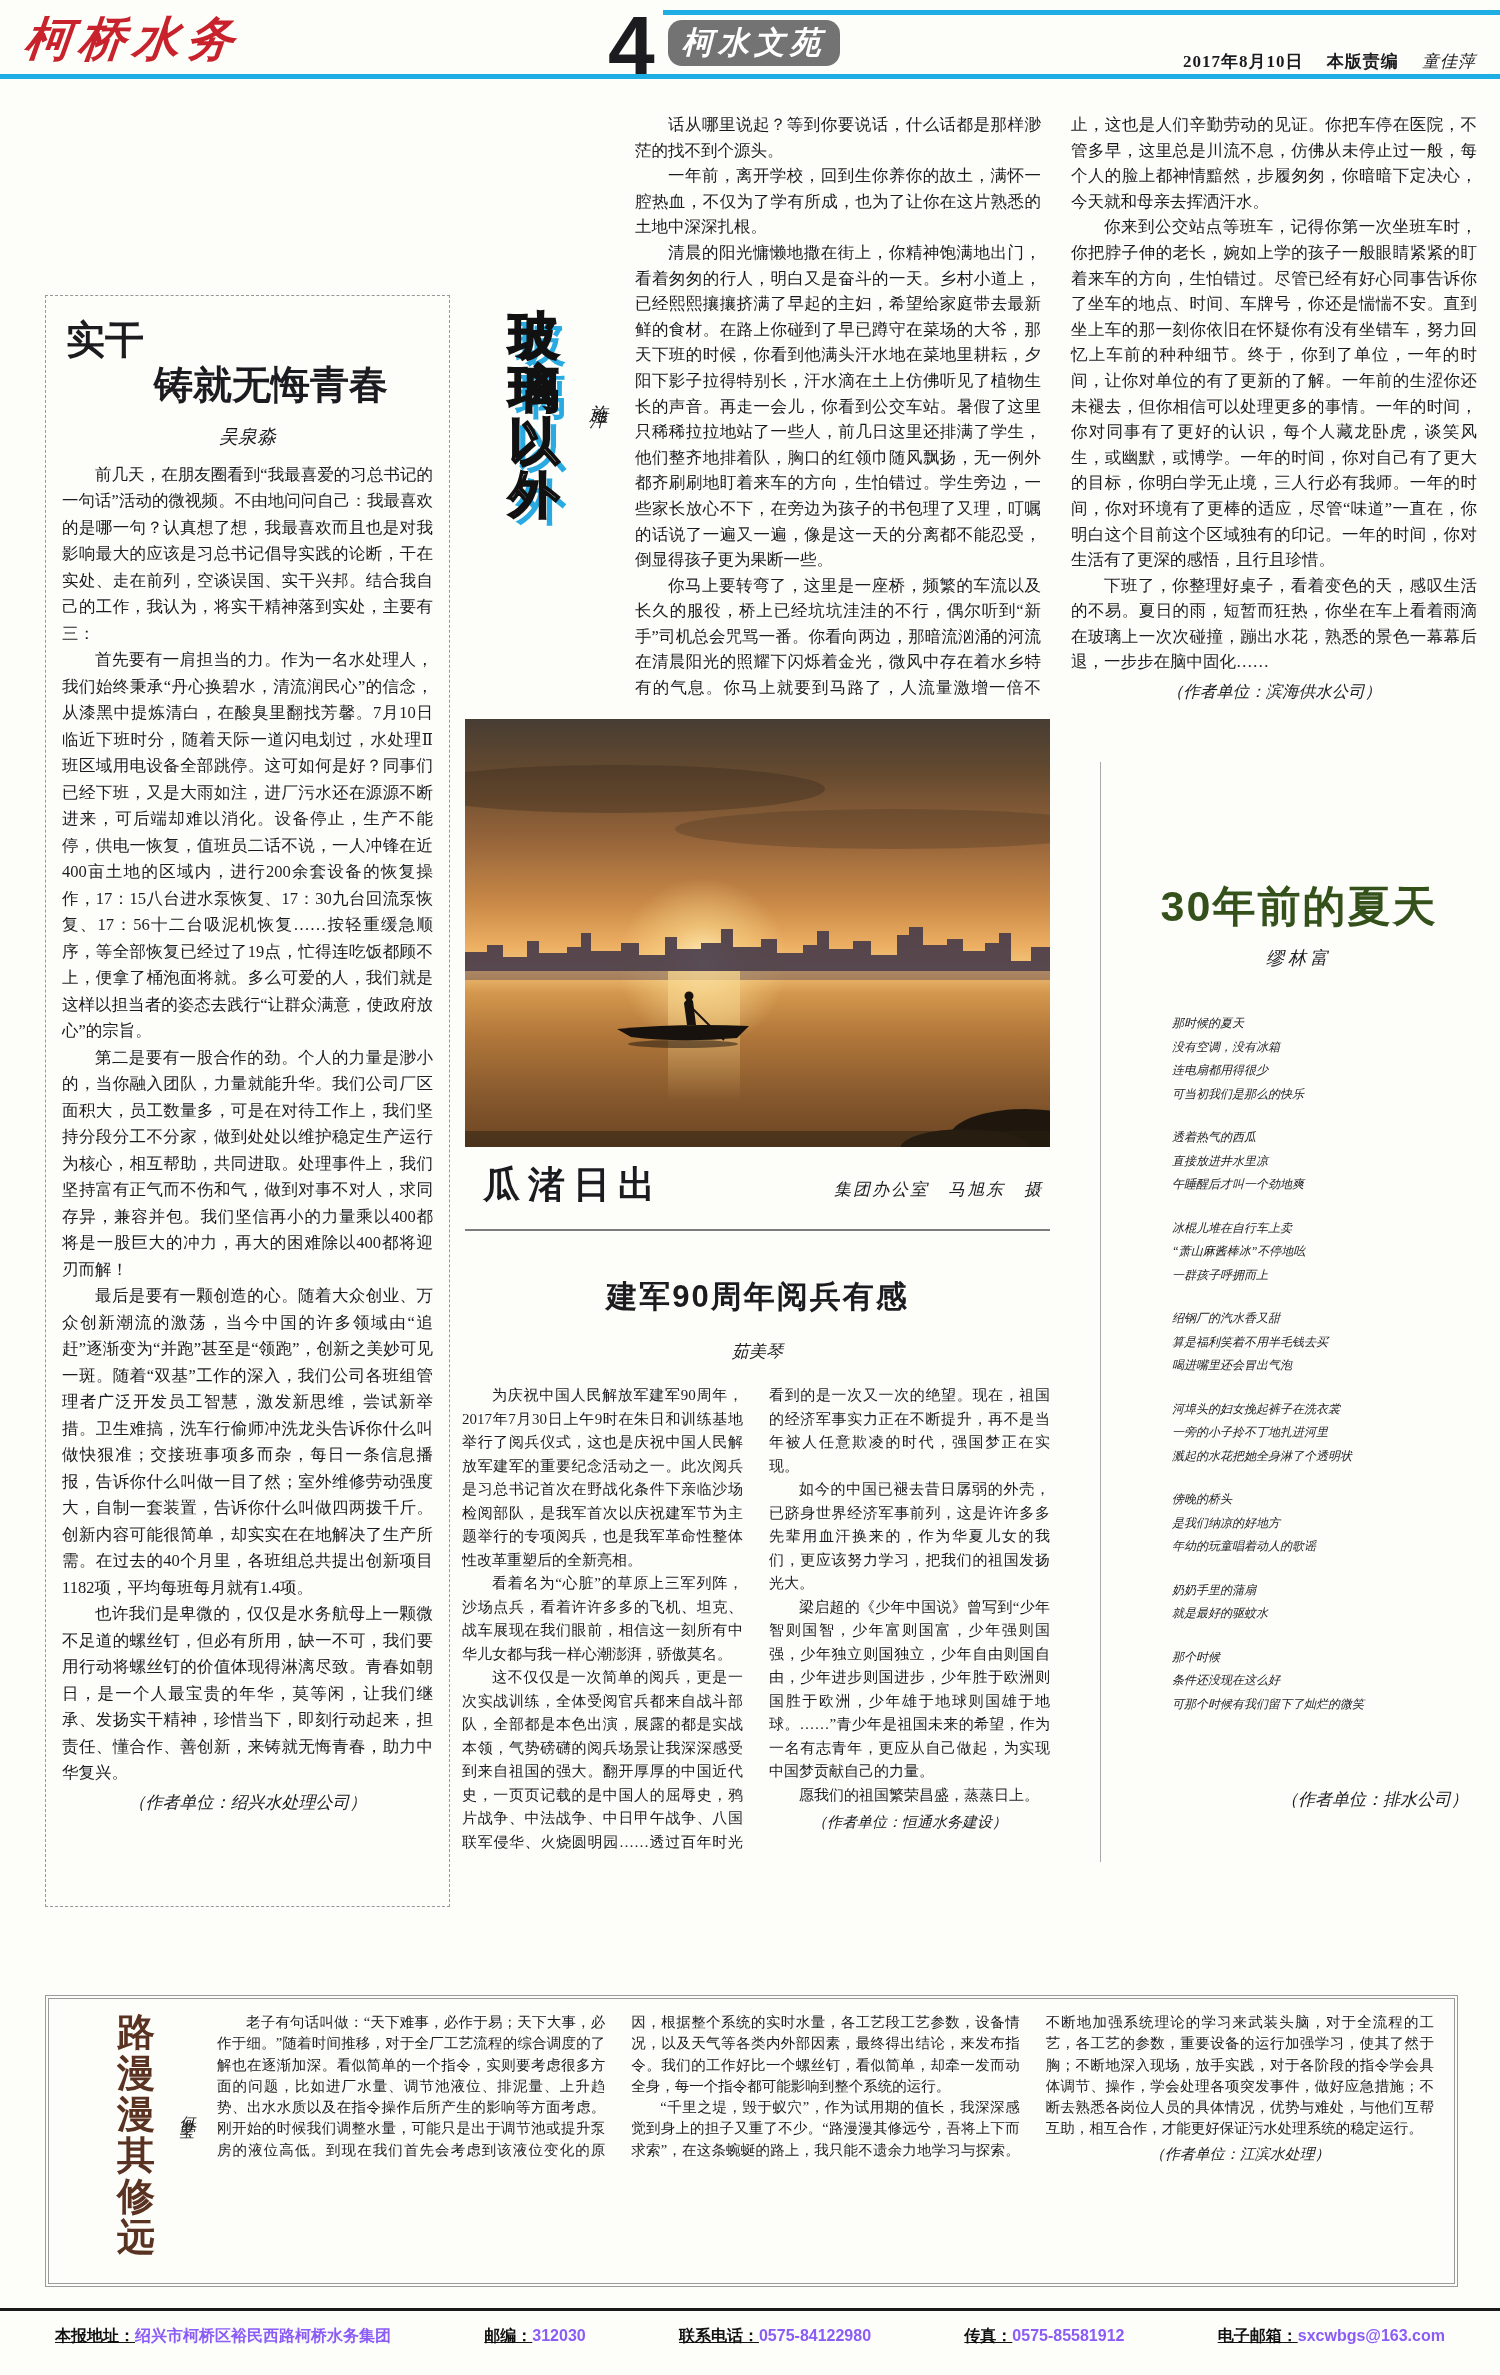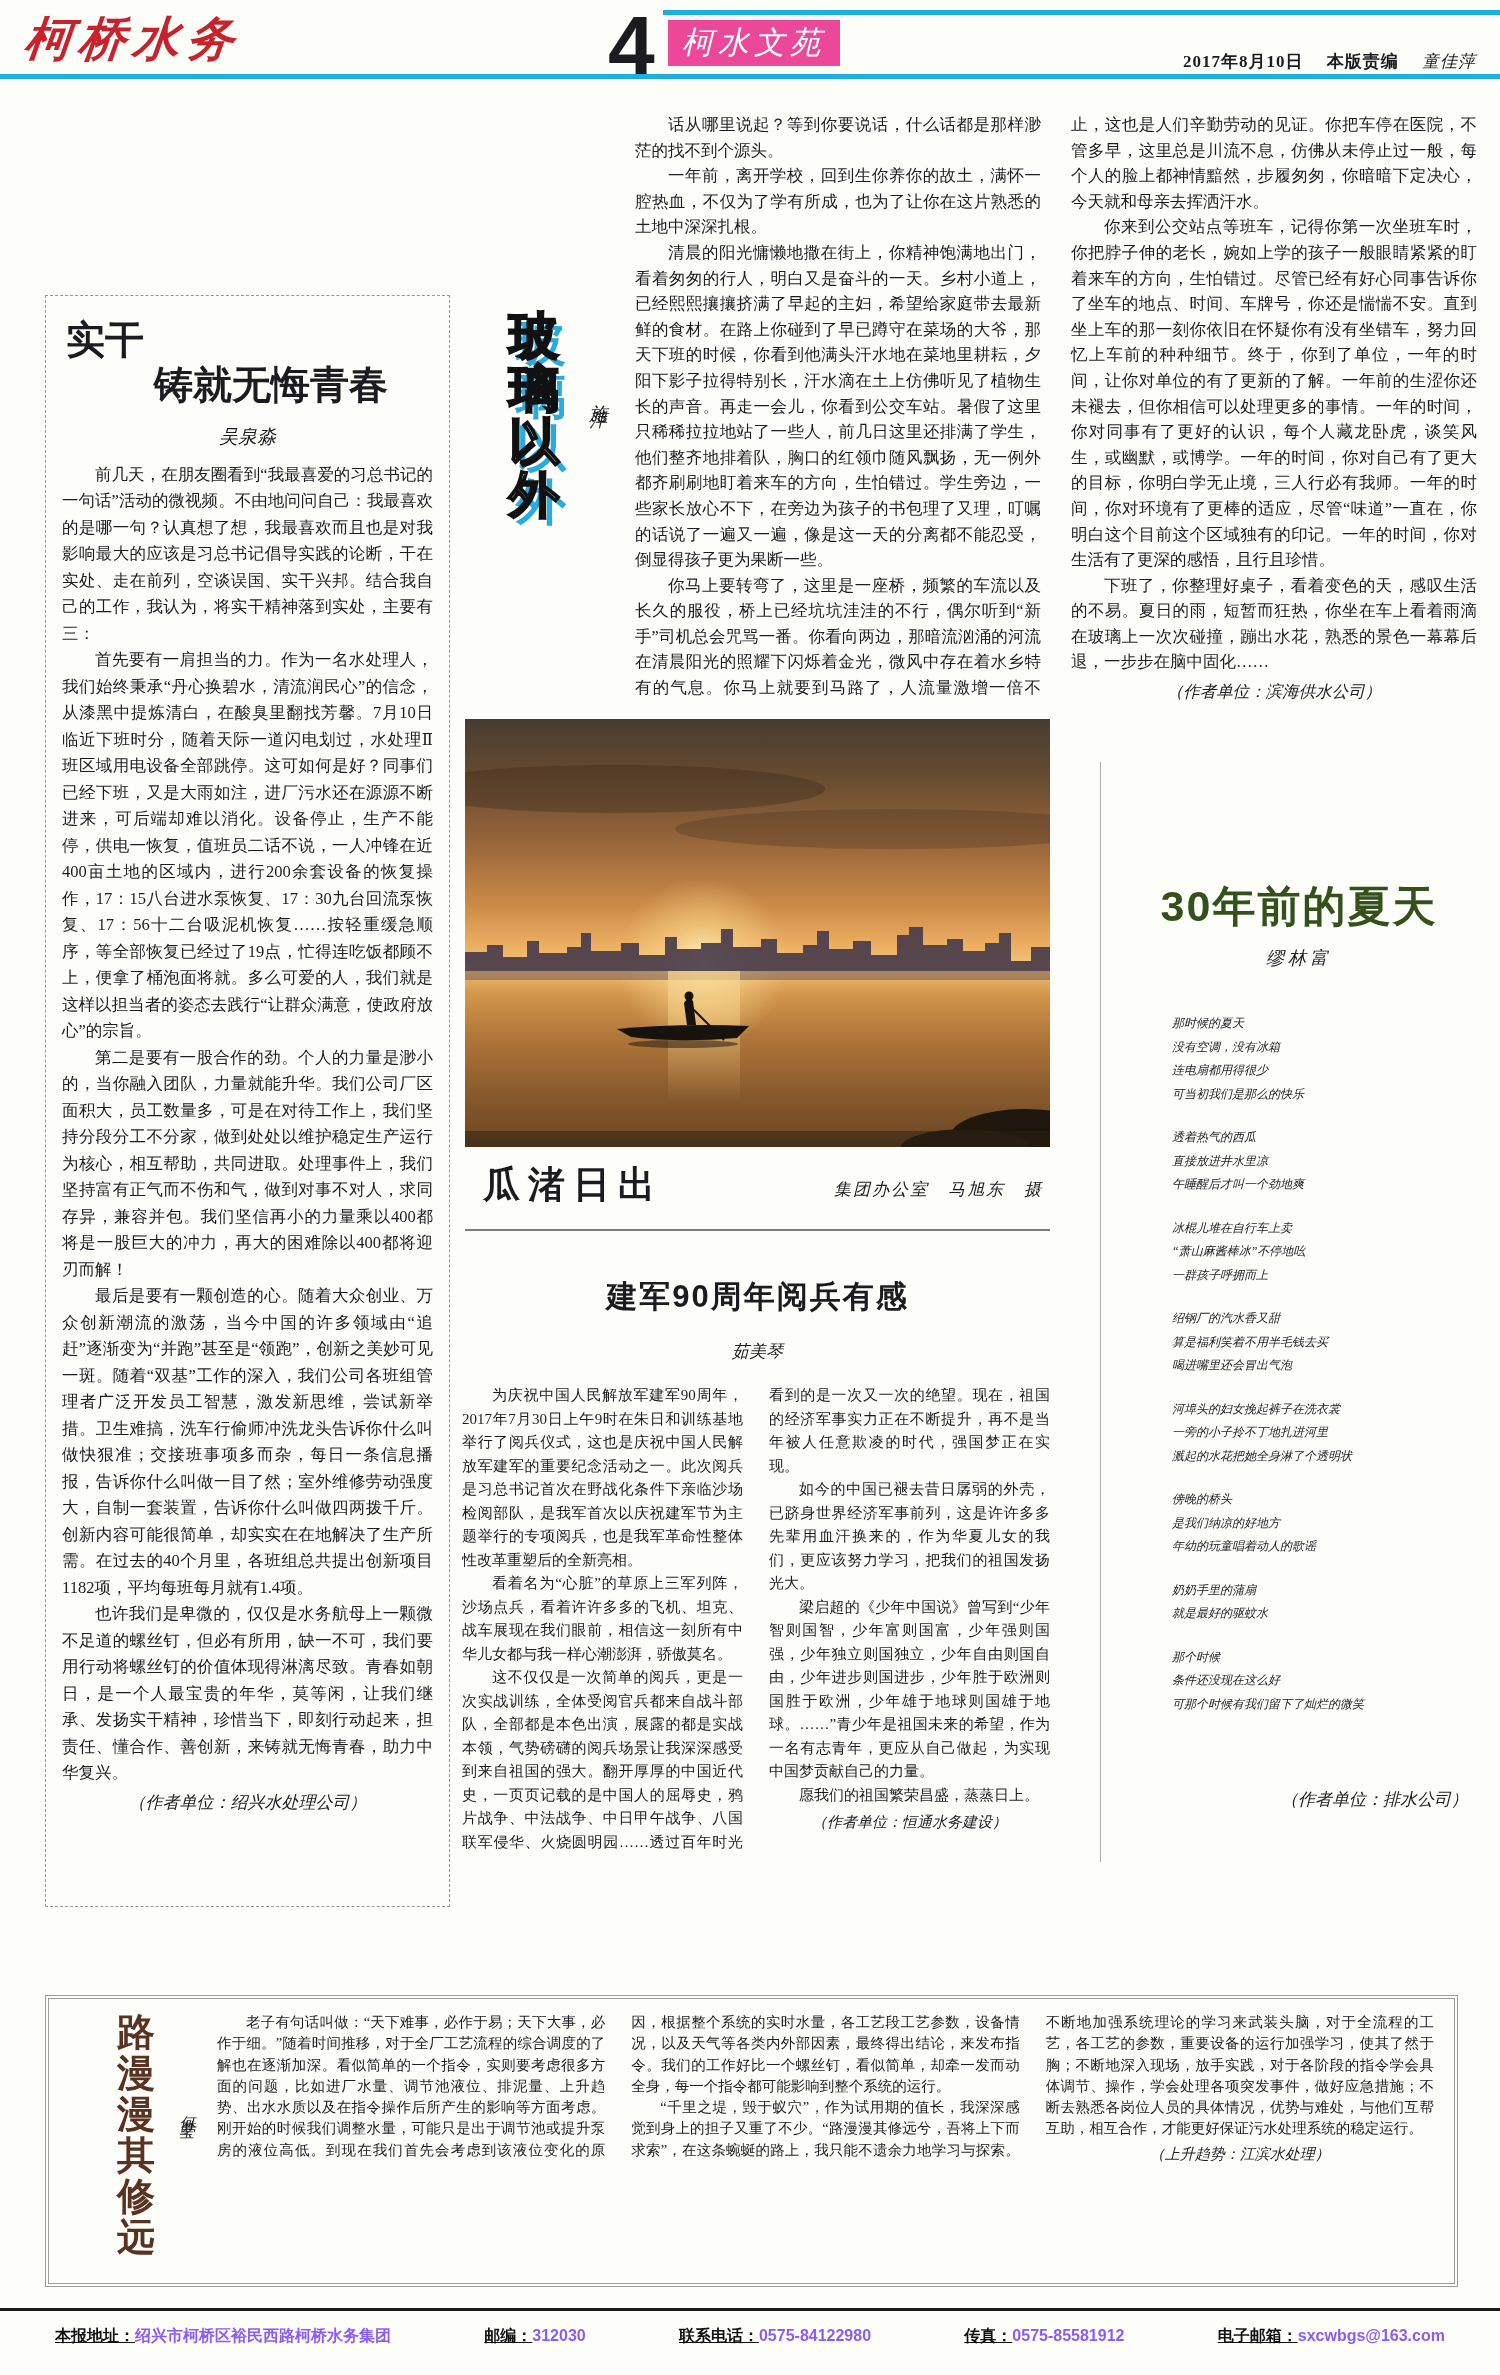--- a/index.html
+++ b/index.html
@@ -4,23 +4,23 @@
 <style>
   html,body{margin:0;padding:0;background:#e8e8e4;}
   .page{position:relative;width:1500px;height:2375px;margin:0 auto;background:#fdfdfa;
         font-family:"Liberation Serif","DejaVu Serif",serif;color:#1c1c20;overflow:hidden;}
   
   .logo{position:absolute;left:25px;top:8px;font-size:47px;font-weight:bold;font-style:italic;
         color:#c8232c;letter-spacing:7px;font-family:"DejaVu Serif",serif;transform:skewX(-6deg);}
   .rule-cyan-top{position:absolute;left:663px;top:10px;width:837px;height:5px;background:#1eaee4;}
   .page-num{position:absolute;left:608px;top:4px;font-size:84px;line-height:1;font-weight:900;
         font-family:"Liberation Sans",sans-serif;}
-  .section-box{position:absolute;left:668px;top:20px;width:172px;height:46px;background:#ec4899;
-        color:#fff;font-size:31px;font-weight:normal;font-style:italic;text-align:center;
-        line-height:46px;letter-spacing:5px;}
+  .section-box{position:absolute;left:668px;top:20px;width:172px;height:46px;background:#737373;
+        color:#fff;font-size:31px;font-weight:bold;font-style:italic;text-align:center;
+        line-height:46px;letter-spacing:5px;border-radius:14px;}
   .dateline{position:absolute;right:24px;top:50px;font-size:17px;font-weight:bold;letter-spacing:1px;}
   .dateline .ed{font-style:italic;font-weight:normal;}
   .rule-cyan-bottom{position:absolute;left:0;top:74px;width:1500px;height:5px;background:#1eaee4;}
   
   p.body{margin:0;text-align:justify;text-indent:2em;}
   .attr{font-style:italic;text-align:center;margin-top:4px;}
   
   .box-shigan{position:absolute;left:45px;top:295px;width:405px;height:1612px;
         border:1px dashed #979797;box-sizing:border-box;padding:22px 16px;overflow:hidden;}
   .shigan-t1{font-family:"Liberation Sans",sans-serif;font-weight:bold;font-size:39px;line-height:1.15;margin-left:4px;}
@@ -222,21 +222,21 @@
       <span class="tchar">漫</span>
       <span class="tchar">漫</span>
       <span class="tchar">其</span>
       <span class="tchar">修</span>
       <span class="tchar">远</span>
       <span class="lu-author">何梦莹</span>
     </div>
     <div class="lu-body">
       <p class="body">老子有句话叫做：“天下难事，必作于易；天下大事，必作于细。”随着时间推移，对于全厂工艺流程的综合调度的了解也在逐渐加深。看似简单的一个指令，实则要考虑很多方面的问题，比如进厂水量、调节池液位、排泥量、上升趋势、出水水质以及在指令操作后所产生的影响等方面考虑。刚开始的时候我们调整水量，可能只是出于调节池或提升泵房的液位高低。到现在我们首先会考虑到该液位变化的原因，根据整个系统的实时水量，各工艺段工艺参数，设备情况，以及天气等各类内外部因素，最终得出结论，来发布指令。我们的工作好比一个螺丝钉，看似简单，却牵一发而动全身，每一个指令都可能影响到整个系统的运行。</p>
       <p class="body">“千里之堤，毁于蚁穴”，作为试用期的值长，我深深感觉到身上的担子又重了不少。“路漫漫其修远兮，吾将上下而求索”，在这条蜿蜒的路上，我只能不遗余力地学习与探索。不断地加强系统理论的学习来武装头脑，对于全流程的工艺，各工艺的参数，重要设备的运行加强学习，使其了然于胸；不断地深入现场，放手实践，对于各阶段的指令学会具体调节、操作，学会处理各项突发事件，做好应急措施；不断去熟悉各岗位人员的具体情况，优势与难处，与他们互帮互助，相互合作，才能更好保证污水处理系统的稳定运行。</p>
-      <div class="attr">（上升趋势：江滨水处理）</div>
+      <div class="attr">（作者单位：江滨水处理）</div>
     </div>
   </div>
 
   <div class="footer-rule"></div>
   <div class="footer-row">
     <span>
       <span class="lbl">本报地址：</span><span class="val">绍兴市柯桥区裕民西路柯桥水务集团</span>
     </span>
     <span>
       <span class="lbl">邮编：</span><span class="val">312030</span>

